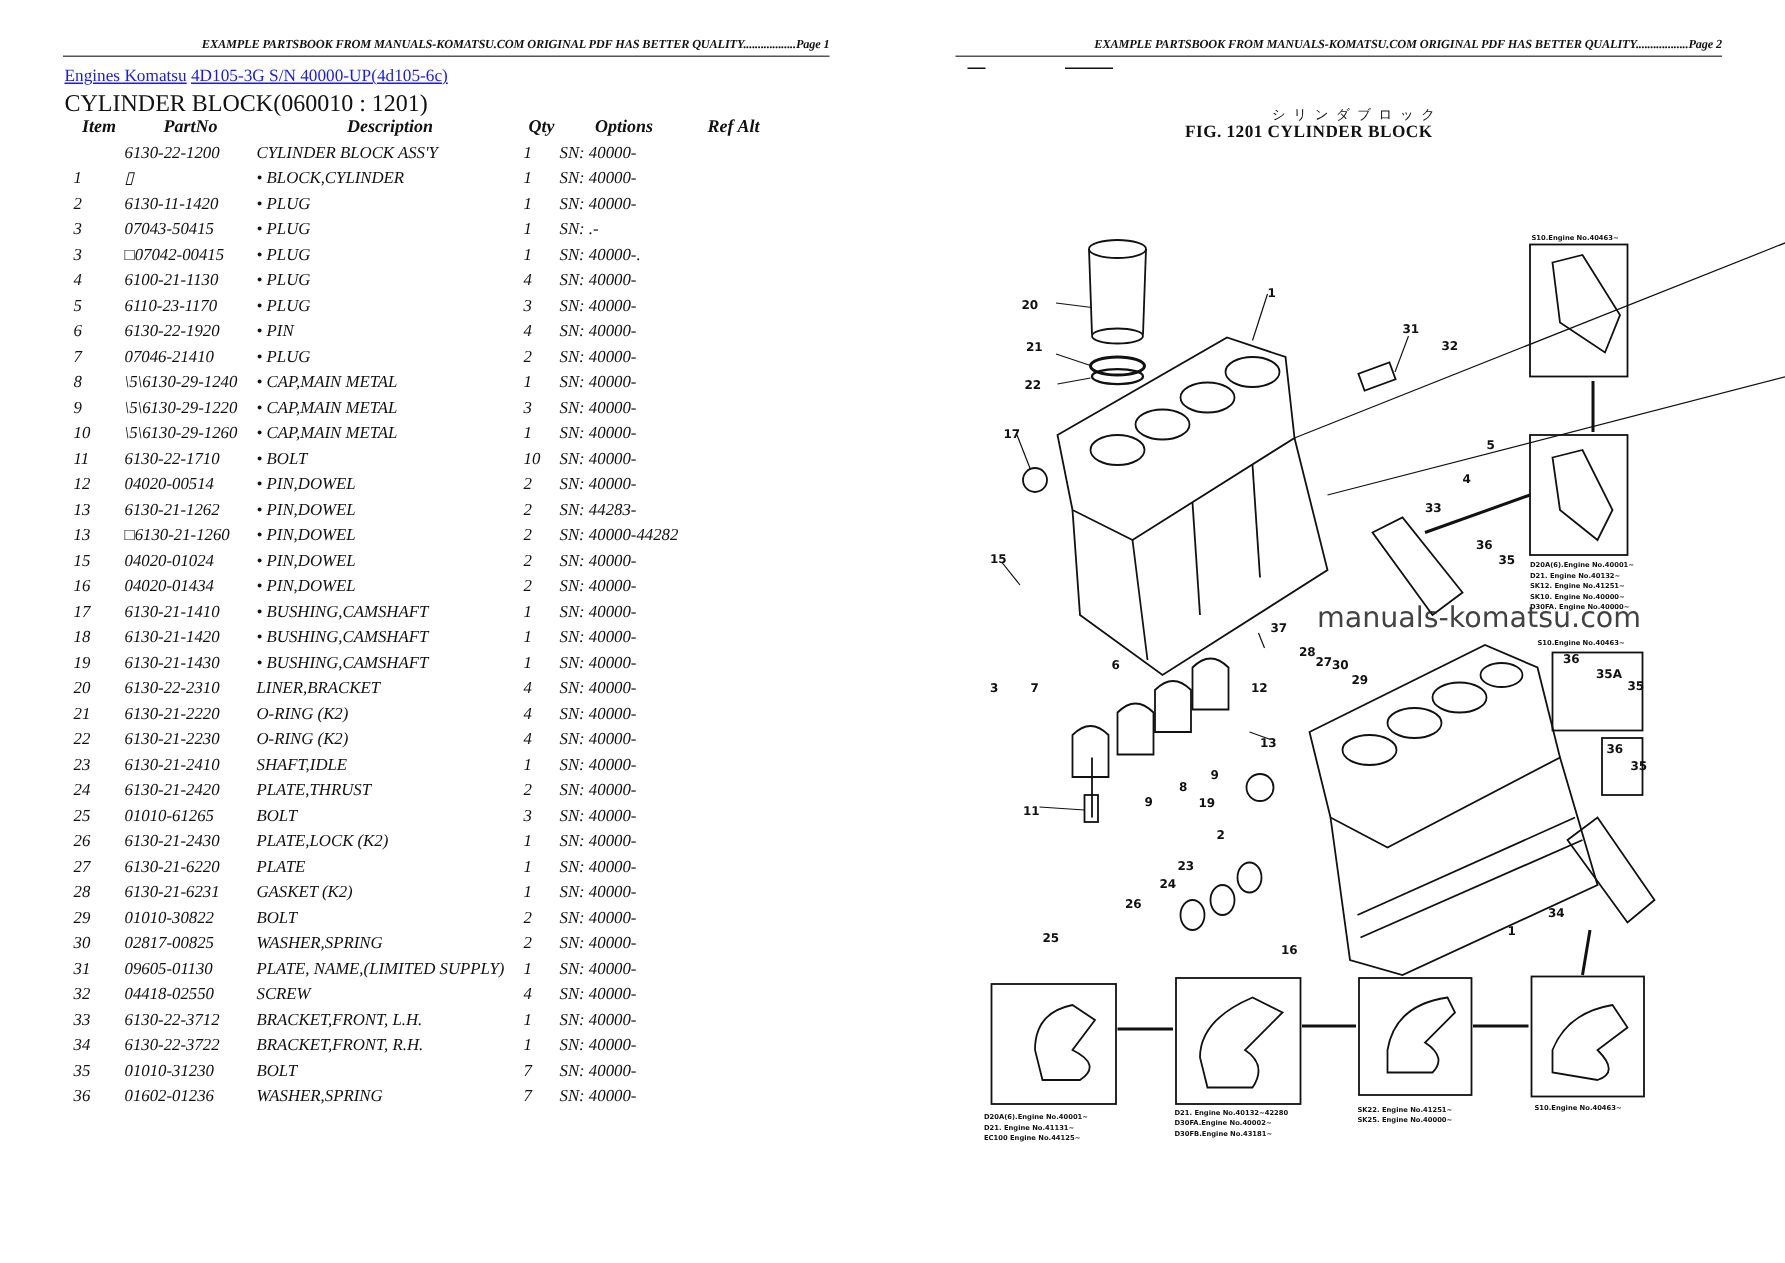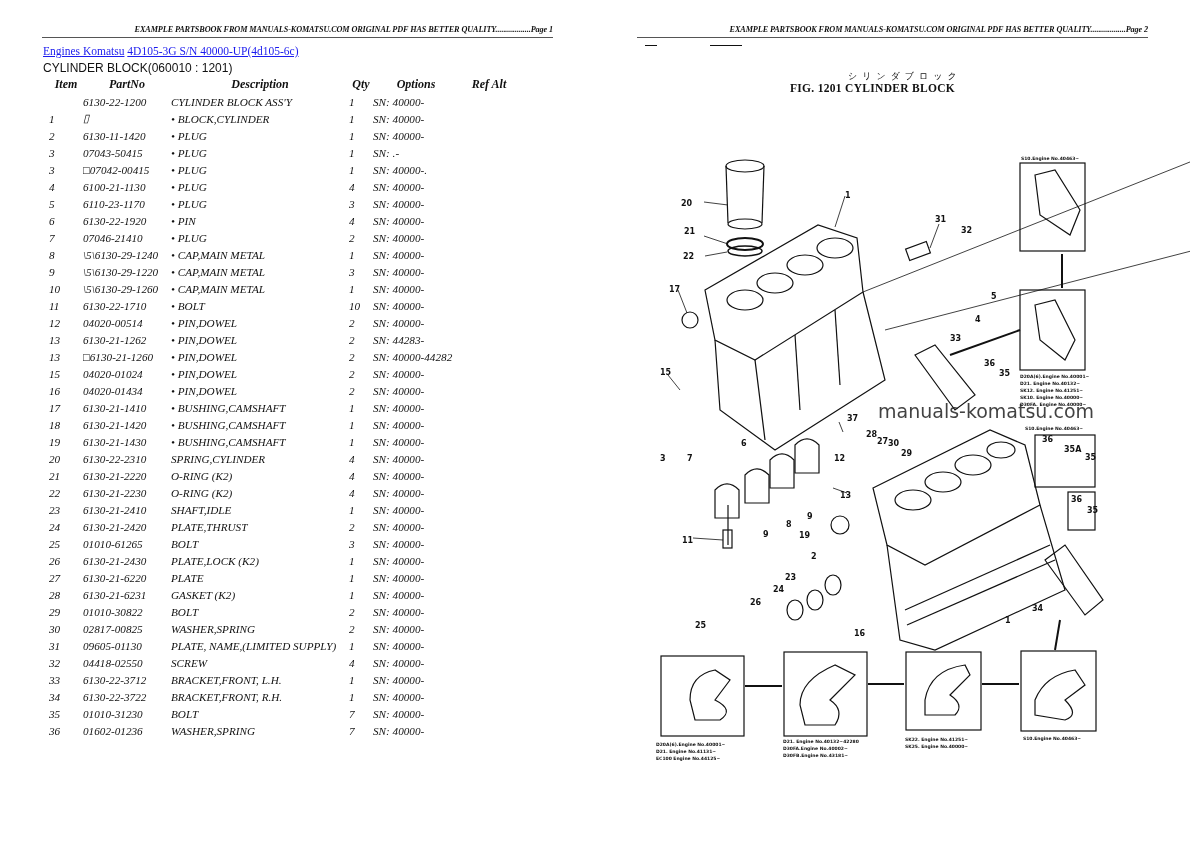--- a/index.html
+++ b/index.html
@@ -9,21 +9,21 @@
   .page-right { left: 595px; width: 595px; }
   .hdr { position: absolute; top: 25px; font-family: "Liberation Serif", serif; font-style: italic; font-weight: bold; font-size: 8.2px; letter-spacing: -0.1px; white-space: nowrap; text-align: right; }
   .hdr-line { position: absolute; top: 37px; height: 0; border-top: 1px solid #555; }
   .page-left .hdr { right: 42px; }
   .page-left .hdr-line { left: 42px; right: 42px; }
   .page-right .hdr { right: 42px; }
   .page-right .hdr-line { left: 42px; right: 42px; }
 
   .crumbs { position: absolute; left: 43px; top: 45px; font-family: "Liberation Serif", serif; font-size: 11.5px; white-space: nowrap; }
   .crumbs a { color: #1a1aee; text-decoration: underline; cursor: pointer; }
-  .section-title { position: absolute; left: 43px; top: 61px; font-family: Liberation Sans, sans-serif; font-size: 12px; white-space: nowrap; }
+  .section-title { position: absolute; left: 43px; top: 61px; font-family: Liberation Serif, serif; font-size: 16px; white-space: nowrap; }
 
   table.parts { position: absolute; left: 43px; top: 76px; border-collapse: collapse; font-family: "Liberation Serif", serif; font-size: 11.2px; font-style: italic; }
   table.parts th { font-weight: bold; font-size: 12px; text-align: center; padding: 0; height: 17px; }
   table.parts td { padding: 0; height: 17px; white-space: nowrap; vertical-align: middle; }
   .c-item { width: 34px; padding-left: 6px !important; }
   .c-part { width: 88px; }
   .c-desc { width: 178px; }
   .c-qty { width: 24px; }
   .c-opt { width: 86px; margin-left: 40px; }
   .c-ref { width: 60px; }
@@ -226,21 +226,21 @@
           <td class="c-item">19</td>
           <td class="c-part">6130-21-1430</td>
           <td class="c-desc">• BUSHING,CAMSHAFT</td>
           <td class="c-qty">1</td>
           <td class="c-opt">SN: 40000-</td>
           <td class="c-ref"></td>
         </tr>
         <tr>
           <td class="c-item">20</td>
           <td class="c-part">6130-22-2310</td>
-          <td class="c-desc">SPRING,CYLINDER</td>
+          <td class="c-desc">LINER,BRACKET</td>
           <td class="c-qty">4</td>
           <td class="c-opt">SN: 40000-</td>
           <td class="c-ref"></td>
         </tr>
         <tr>
           <td class="c-item">21</td>
           <td class="c-part">6130-21-2220</td>
           <td class="c-desc">O-RING (K2)</td>
           <td class="c-qty">4</td>
           <td class="c-opt">SN: 40000-</td>

